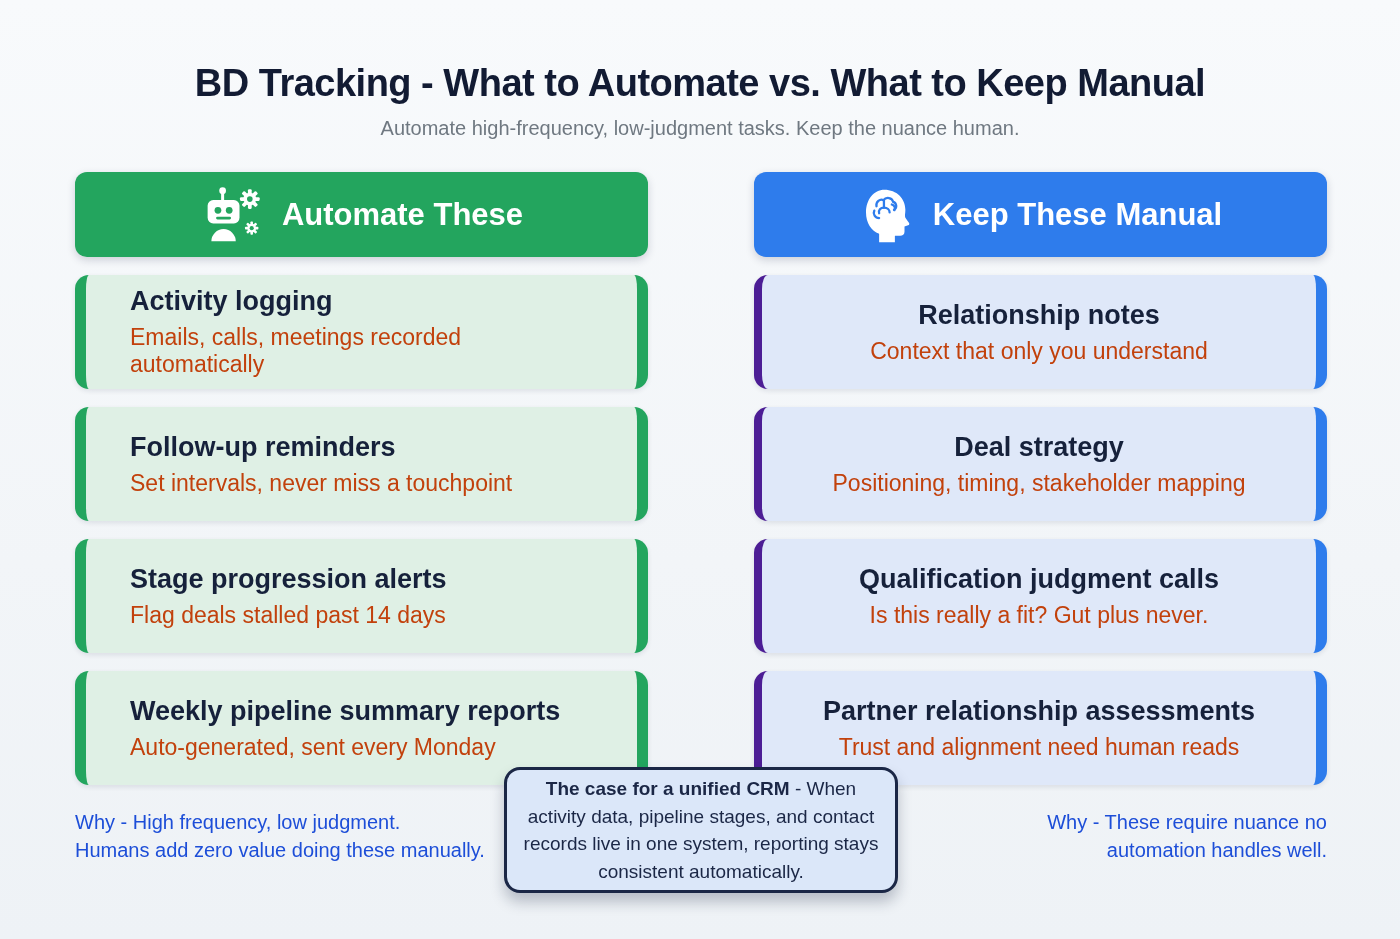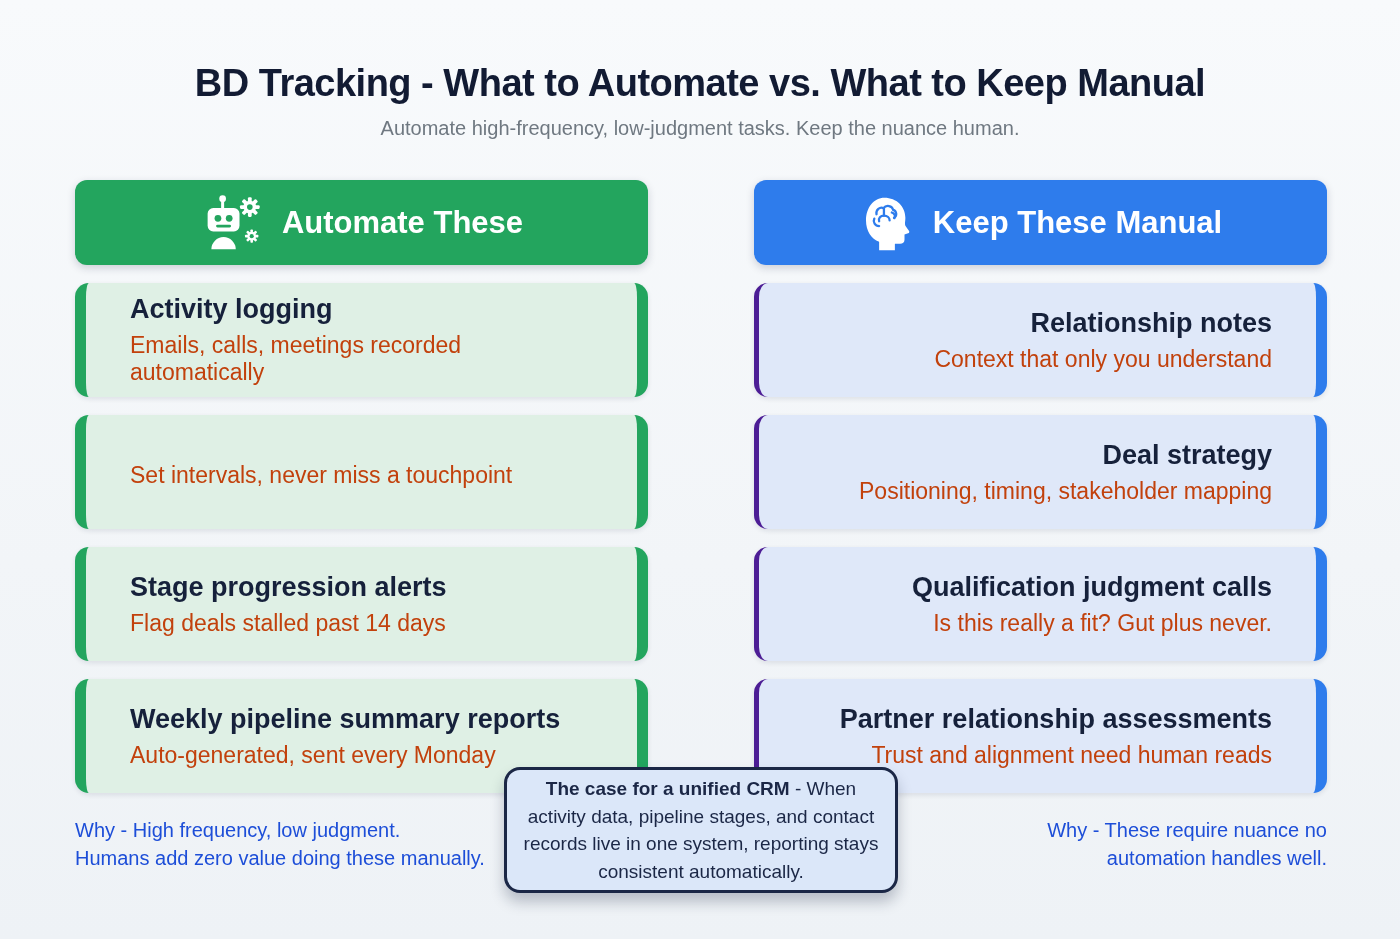--- a/index.html
+++ b/index.html
@@ -13,40 +13,40 @@
 
   .title {
     margin-top:62px; text-align:center;
     font-size:38px; font-weight:800; letter-spacing:-0.5px; color:#121b33;
   }
   .subtitle {
     text-align:center; margin-top:12px;
     font-size:20px; color:#6f7881;
   }
 
-  .columns { display:flex; gap:106px; padding:0 73px 0 75px; margin-top:40px; }
+  .columns { display:flex; gap:106px; padding:0 73px 0 75px; margin-top:32px; }
   .col { flex:1; min-width:0; }
 
   .col-header {
     height:85px; border-radius:12px;
     display:flex; align-items:center; justify-content:center; gap:18px;
     color:#ffffff; font-size:31px; font-weight:700;
     box-shadow:0 3px 8px rgba(20,30,60,.18);
   }
   .col-header.green { background:#23a55e; }
   .col-header.blue  { background:#2e7cec; }
 
   .card {
     height:114px; border-radius:14px; margin-top:18px;
     display:flex; flex-direction:column; justify-content:center;
     padding:0 44px;
     box-shadow:0 2px 5px rgba(20,30,60,.10);
   }
   .card.green { background:#dff0e5; border-left:11px solid #23a55e; border-right:11px solid #23a55e; }
-  .card.blue  { background:#dfe8f9; border-left:5px solid #4c1d95; border-right:11px solid #2e7cec; text-align:right; }
+  .card.blue  { background:#dfe8f9; border-left:8px solid #4c1d95; border-right:11px solid #2e7cec; text-align:right;align-items:center; }
 
   .card-title { font-size:27px; font-weight:700; color:#16213b; }
   .card-desc  { font-size:23px; color:#c2410c; margin-top:7px; }
 
   .footnote { margin-top:24px; font-size:20px; color:#1d4ed8; line-height:1.38; }
   .footnote.right { text-align:right; }
 
   .callout {
     position:absolute; left:504px; top:767px; width:394px;
     background:#dbe7f9; border:3px solid #1b2746; border-radius:16px;
@@ -100,20 +100,21 @@
           </svg>
         </span>
         <span>Automate These</span>
       </div>
 
       <div class="card green">
         <div class="card-title">Activity logging</div>
         <div class="card-desc">Emails, calls, meetings recorded automatically</div>
       </div>
       <div class="card green">
+        <div class="card-title">Follow-up reminders</div>
         <div class="card-desc">Set intervals, never miss a touchpoint</div>
       </div>
       <div class="card green">
         <div class="card-title">Stage progression alerts</div>
         <div class="card-desc">Flag deals stalled past 14 days</div>
       </div>
       <div class="card green">
         <div class="card-title">Weekly pipeline summary reports</div>
         <div class="card-desc">Auto-generated, sent every Monday</div>
       </div>

